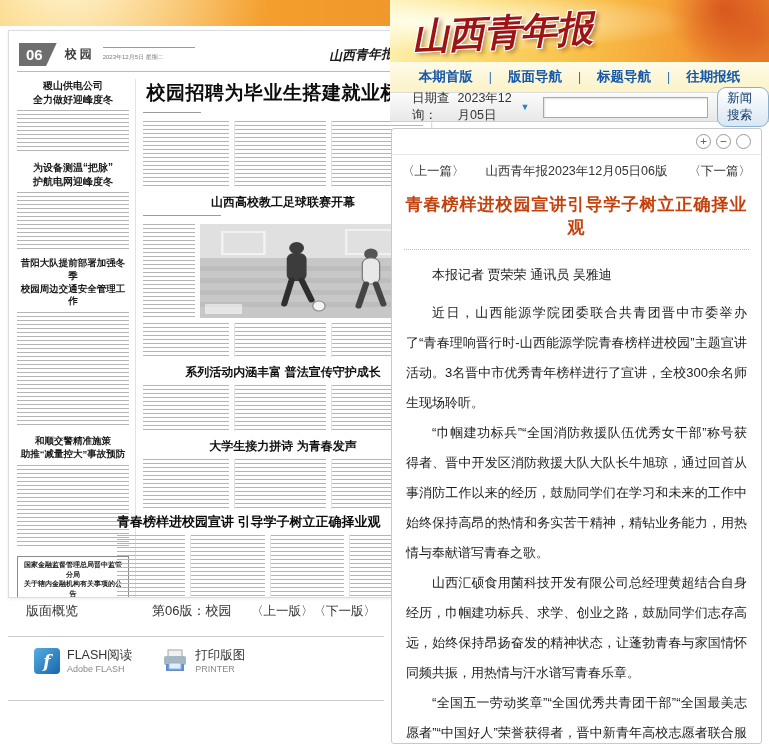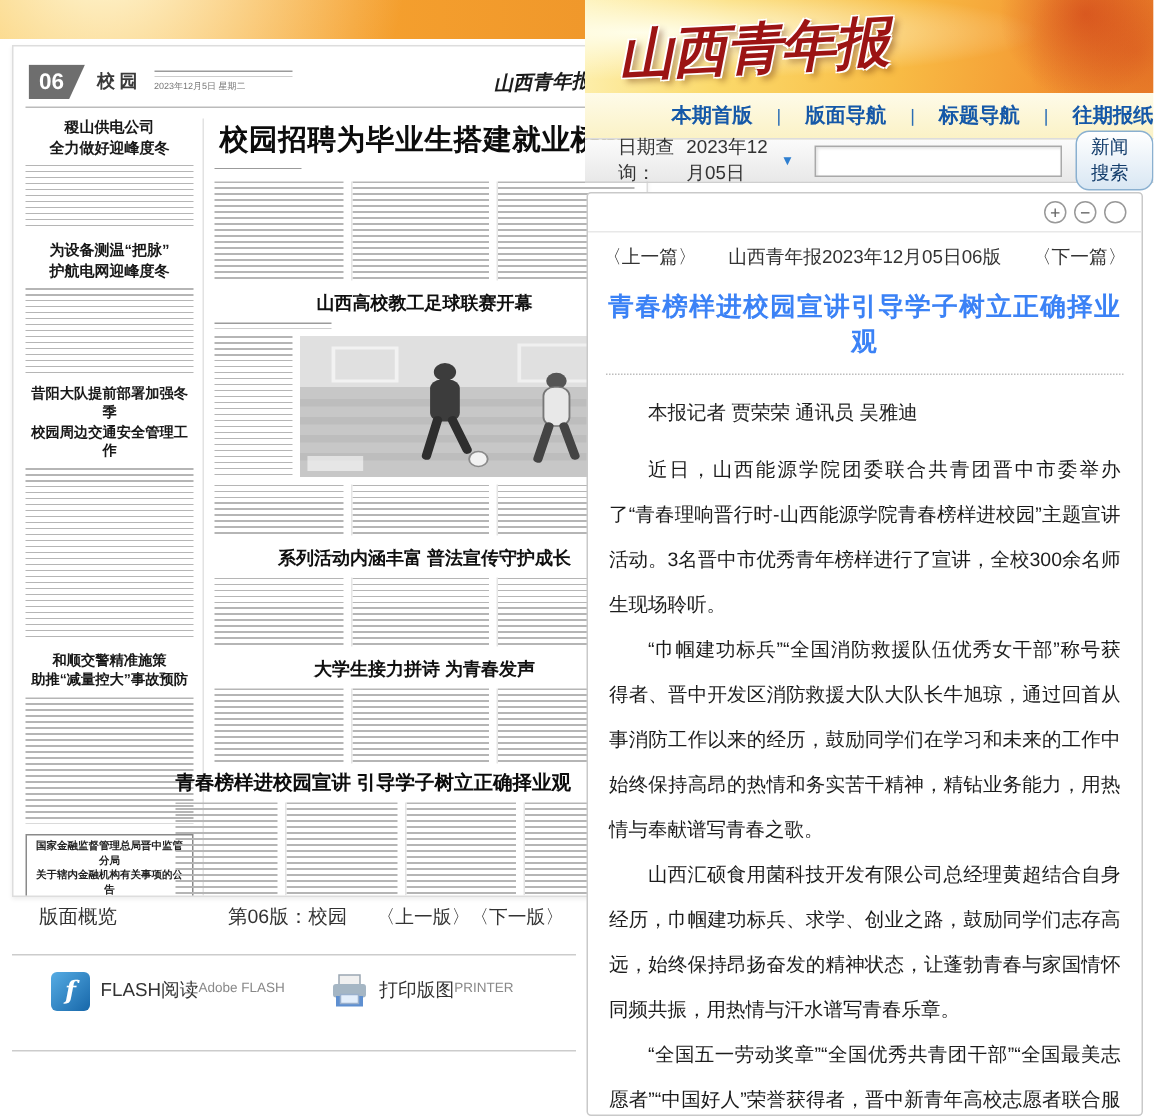--- a/index.html
+++ b/index.html
@@ -67,39 +67,39 @@
   .thumb-footer .pnav{margin-left:auto;display:flex;margin-right:8px;font-size:12.5px;text-align:right;}
   .thumb-footer .pnav span{cursor:pointer;}
   .hr-left{position:absolute;left:8px;width:376px;border-top:1px solid #ccc;}
 
   .tools{position:absolute;left:8px;top:648px;width:376px;display:flex;align-items:center;
     gap:30px;padding-left:26px;box-sizing:border-box;}
   .tool{display:flex;align-items:center;gap:7px;cursor:pointer;}
   .flash-ic{width:26px;height:26px;border-radius:4px;background:linear-gradient(135deg,#56ace4,#1767a9);
     color:#fff;font-family:"DejaVu Serif",serif;font-style:italic;font-weight:bold;
     font-size:17px;display:flex;align-items:center;justify-content:center;}
-  .tool .lbl{display:flex;flex-direction:row;line-height:1.25;}
+  .tool .lbl{display:flex;flex-direction:column;line-height:1.25;}
   .tool .lbl .a{font-size:12.5px;color:#333;}
   .tool .lbl .b{font-size:9px;color:#888;}
 
   
   .masthead{position:absolute;left:390px;top:0;width:379px;height:62px;
     background-image:
       radial-gradient(circle at 88% 15%, rgba(198,42,18,.50), transparent 17%),
       radial-gradient(circle at 97% 55%, rgba(205,60,25,.40), transparent 20%),
       radial-gradient(ellipse at 10% 35%, rgba(255,255,238,.95), transparent 55%),
       linear-gradient(100deg,#fdf0b0 0%,#fbd96a 25%,#f8bc45 55%,#f49a33 80%,#ef8e2c 100%);}
   .logo{position:absolute;left:22px;top:8px;font-family:"DejaVu Serif","Liberation Serif",serif;
     font-style:italic;font-weight:bold;font-size:37px;color:#9c1414;transform:rotate(-3deg);
     letter-spacing:-1px;
     text-shadow:-1px -1px 0 #fff,1px -1px 0 #fff,-1px 1px 0 #fff,1px 1px 0 #fff,3px 3px 4px rgba(90,30,0,.45);}
 
   .navbar{position:absolute;left:390px;top:62px;width:379px;height:30px;
     background:linear-gradient(#fefbe9,#fbf2c6);display:flex;align-items:center;
-    justify-content:flex-end;gap:16px;border-bottom:1px solid #eee2a8;}
+    justify-content:center;gap:16px;border-bottom:1px solid #eee2a8;}
   .navbar .item{color:#1558a8;font-weight:bold;font-size:13.5px;cursor:pointer;}
   .navbar .sep{color:#2a6db5;font-size:12px;}
 
   .datebar{position:absolute;left:390px;top:92px;width:379px;height:30px;
     background:linear-gradient(#fbfbfb,#e8e8e8);border-top:1px solid #dcdcdc;
     border-bottom:1px solid #cfcfcf;display:flex;align-items:center;box-sizing:border-box;
     padding-left:22px;font-size:12.5px;color:#333;}
   .datebar .dval{margin-left:6px;cursor:pointer;}
   .datebar .caret{color:#2f7fd0;font-size:9px;margin-left:4px;cursor:pointer;}
   .datebar input{margin-left:14px;width:158px;height:19px;border:1px solid #a9a9a9;
@@ -113,21 +113,21 @@
     overflow:hidden;}
   .ctrl-row{height:25px;display:flex;align-items:center;justify-content:flex-end;
     gap:5px;padding-right:10px;border-bottom:1px solid #e8e8e8;}
   .ctrl{width:15px;height:15px;border:1px solid #999;border-radius:50%;color:#666;
     font-size:11px;line-height:13px;text-align:center;cursor:pointer;box-sizing:border-box;
     font-family:"DejaVu Sans Mono",monospace;}
   .art-nav{display:flex;align-items:center;font-size:12.5px;color:#333;
     padding:8px 10px 0 10px;}
   .art-nav .prev,.art-nav .next{cursor:pointer;}
   .art-nav .issue{flex:1;text-align:center;}
-  .art-title{font-size:17px;font-weight:bold;color:#3b82f6;text-align:center;
+  .art-title{font-size:17px;font-weight:bold;color:#c2410c;text-align:center;
     margin:13px 8px 10px 8px;letter-spacing:1px;}
   .dotted{border-bottom:1px dotted #bdbdbd;margin:0 12px;}
   .art-byline{font-size:13px;color:#222;margin:16px 14px 0 14px;text-indent:2em;}
   .art-body{padding:0 14px;margin-top:14px;}
   .art-body p{font-size:13px;color:#1c1c1c;line-height:30px;text-indent:2em;
     text-align:justify;margin:0;}
 </style>
 </head>
 <body>
 

